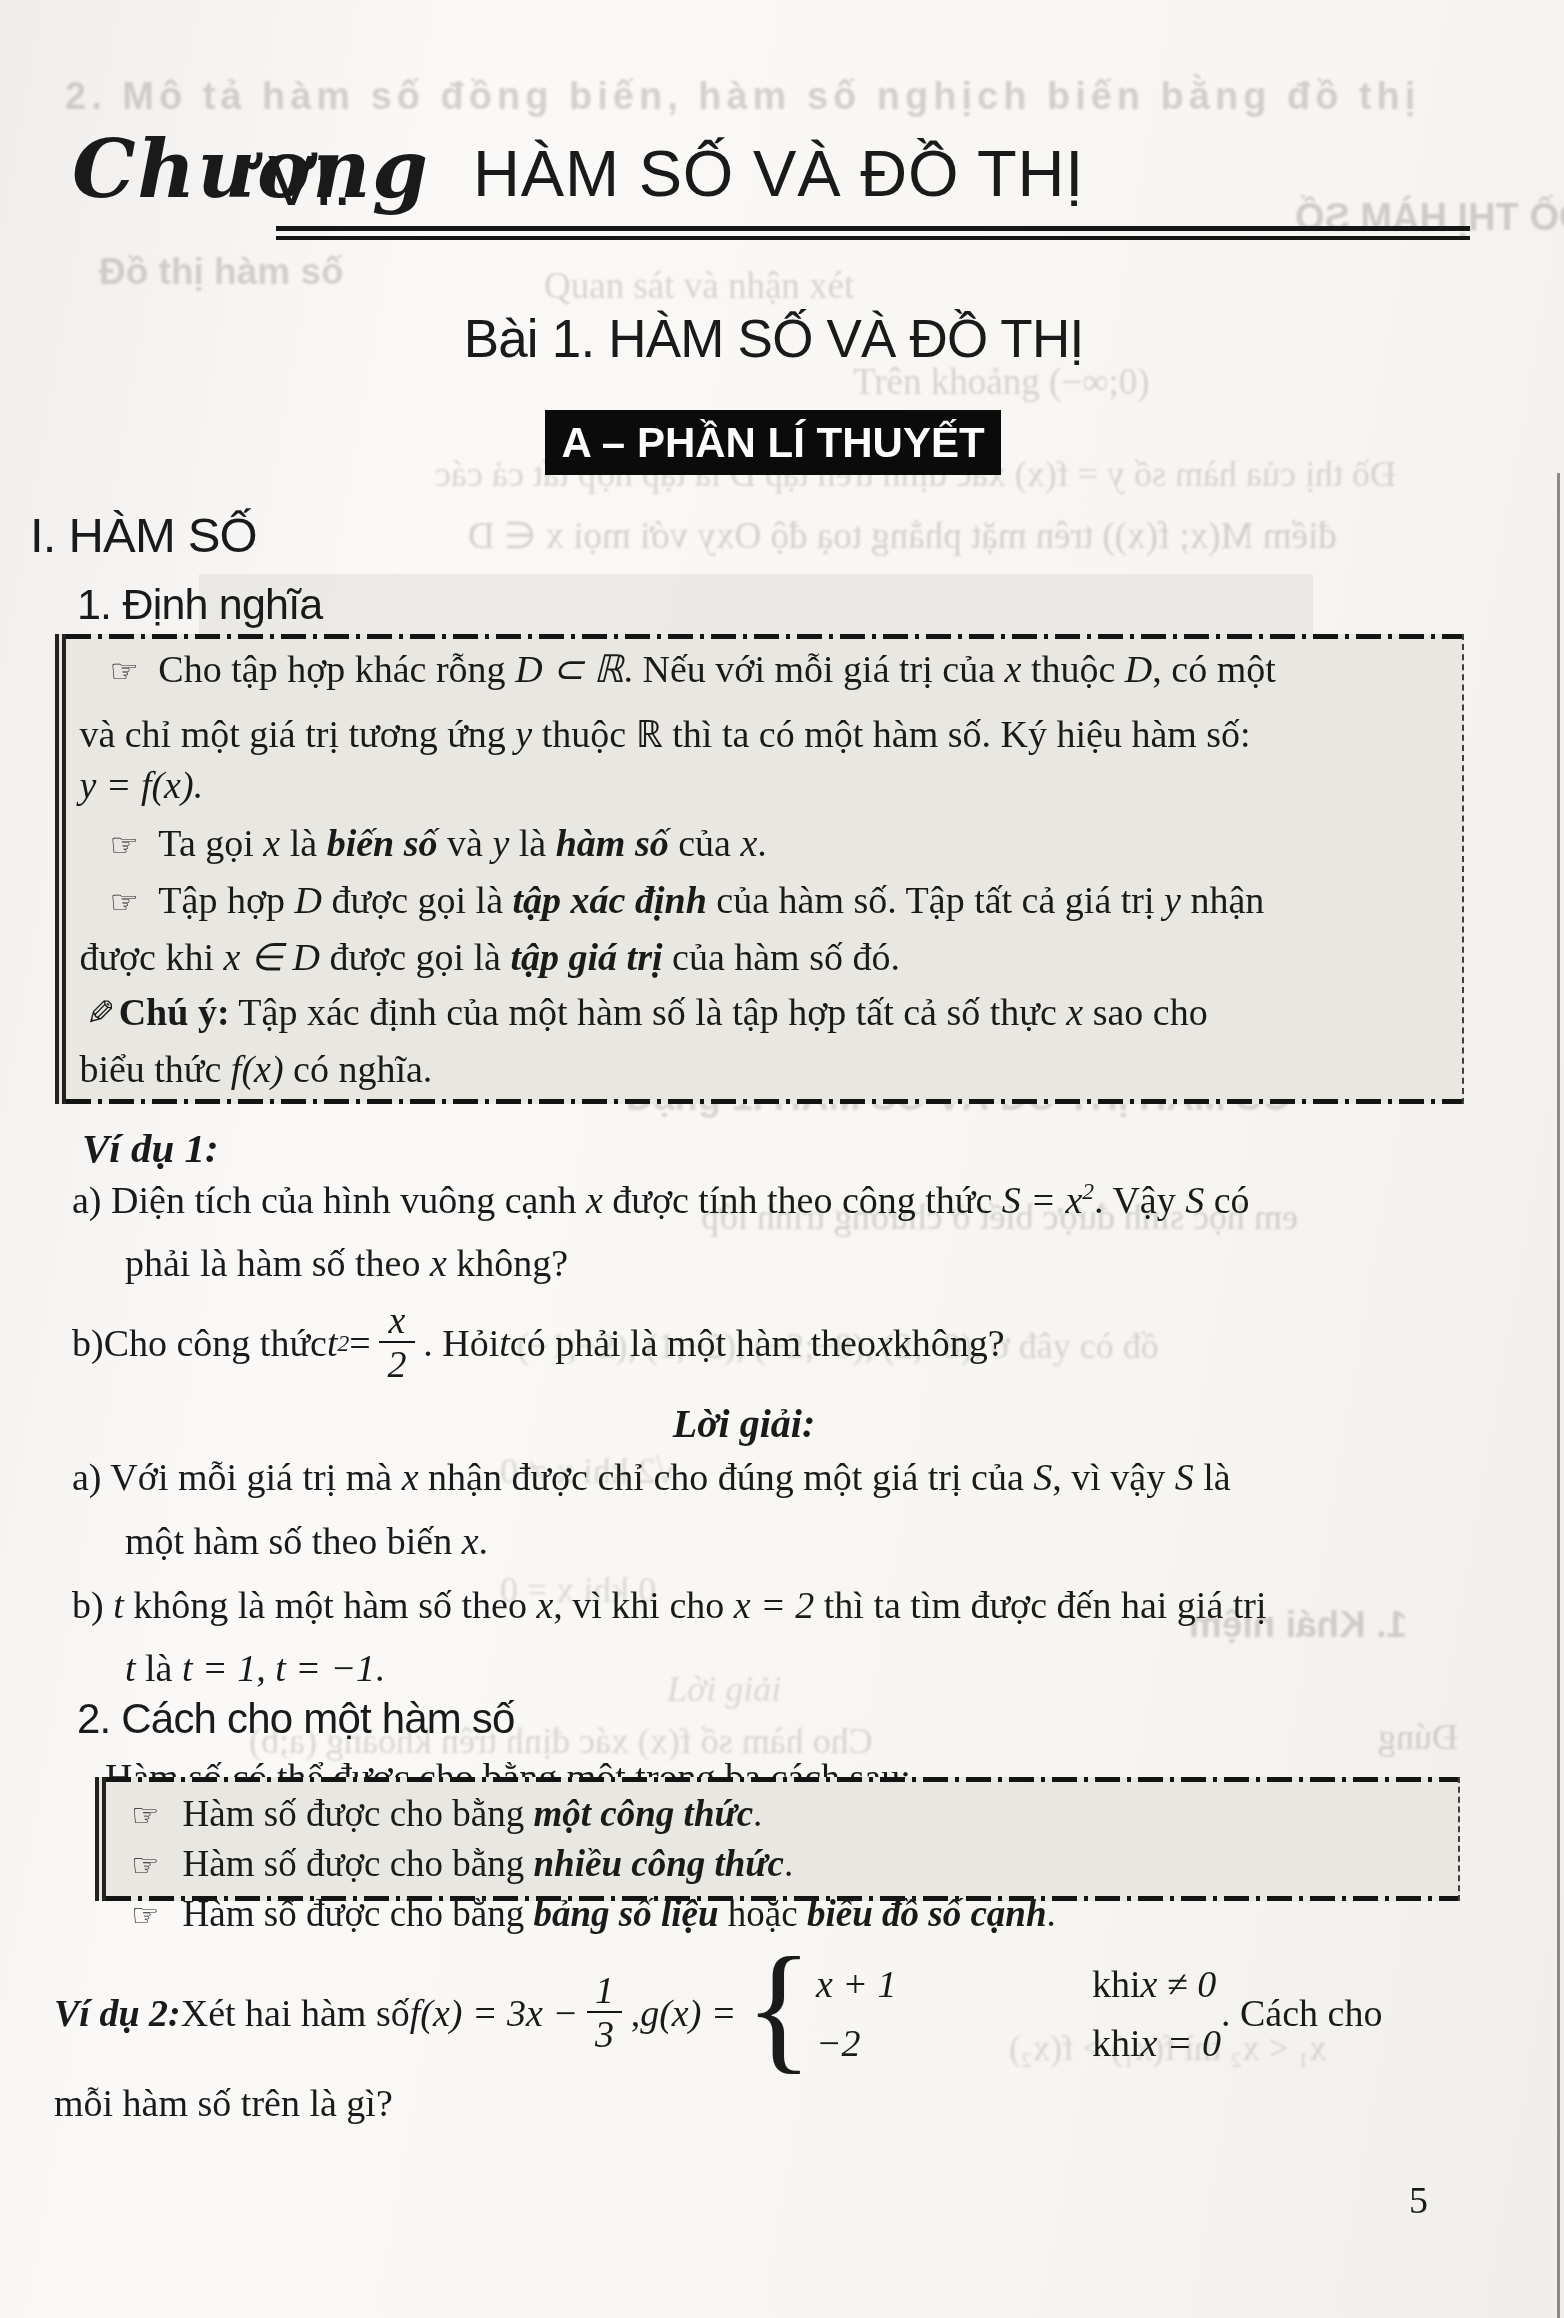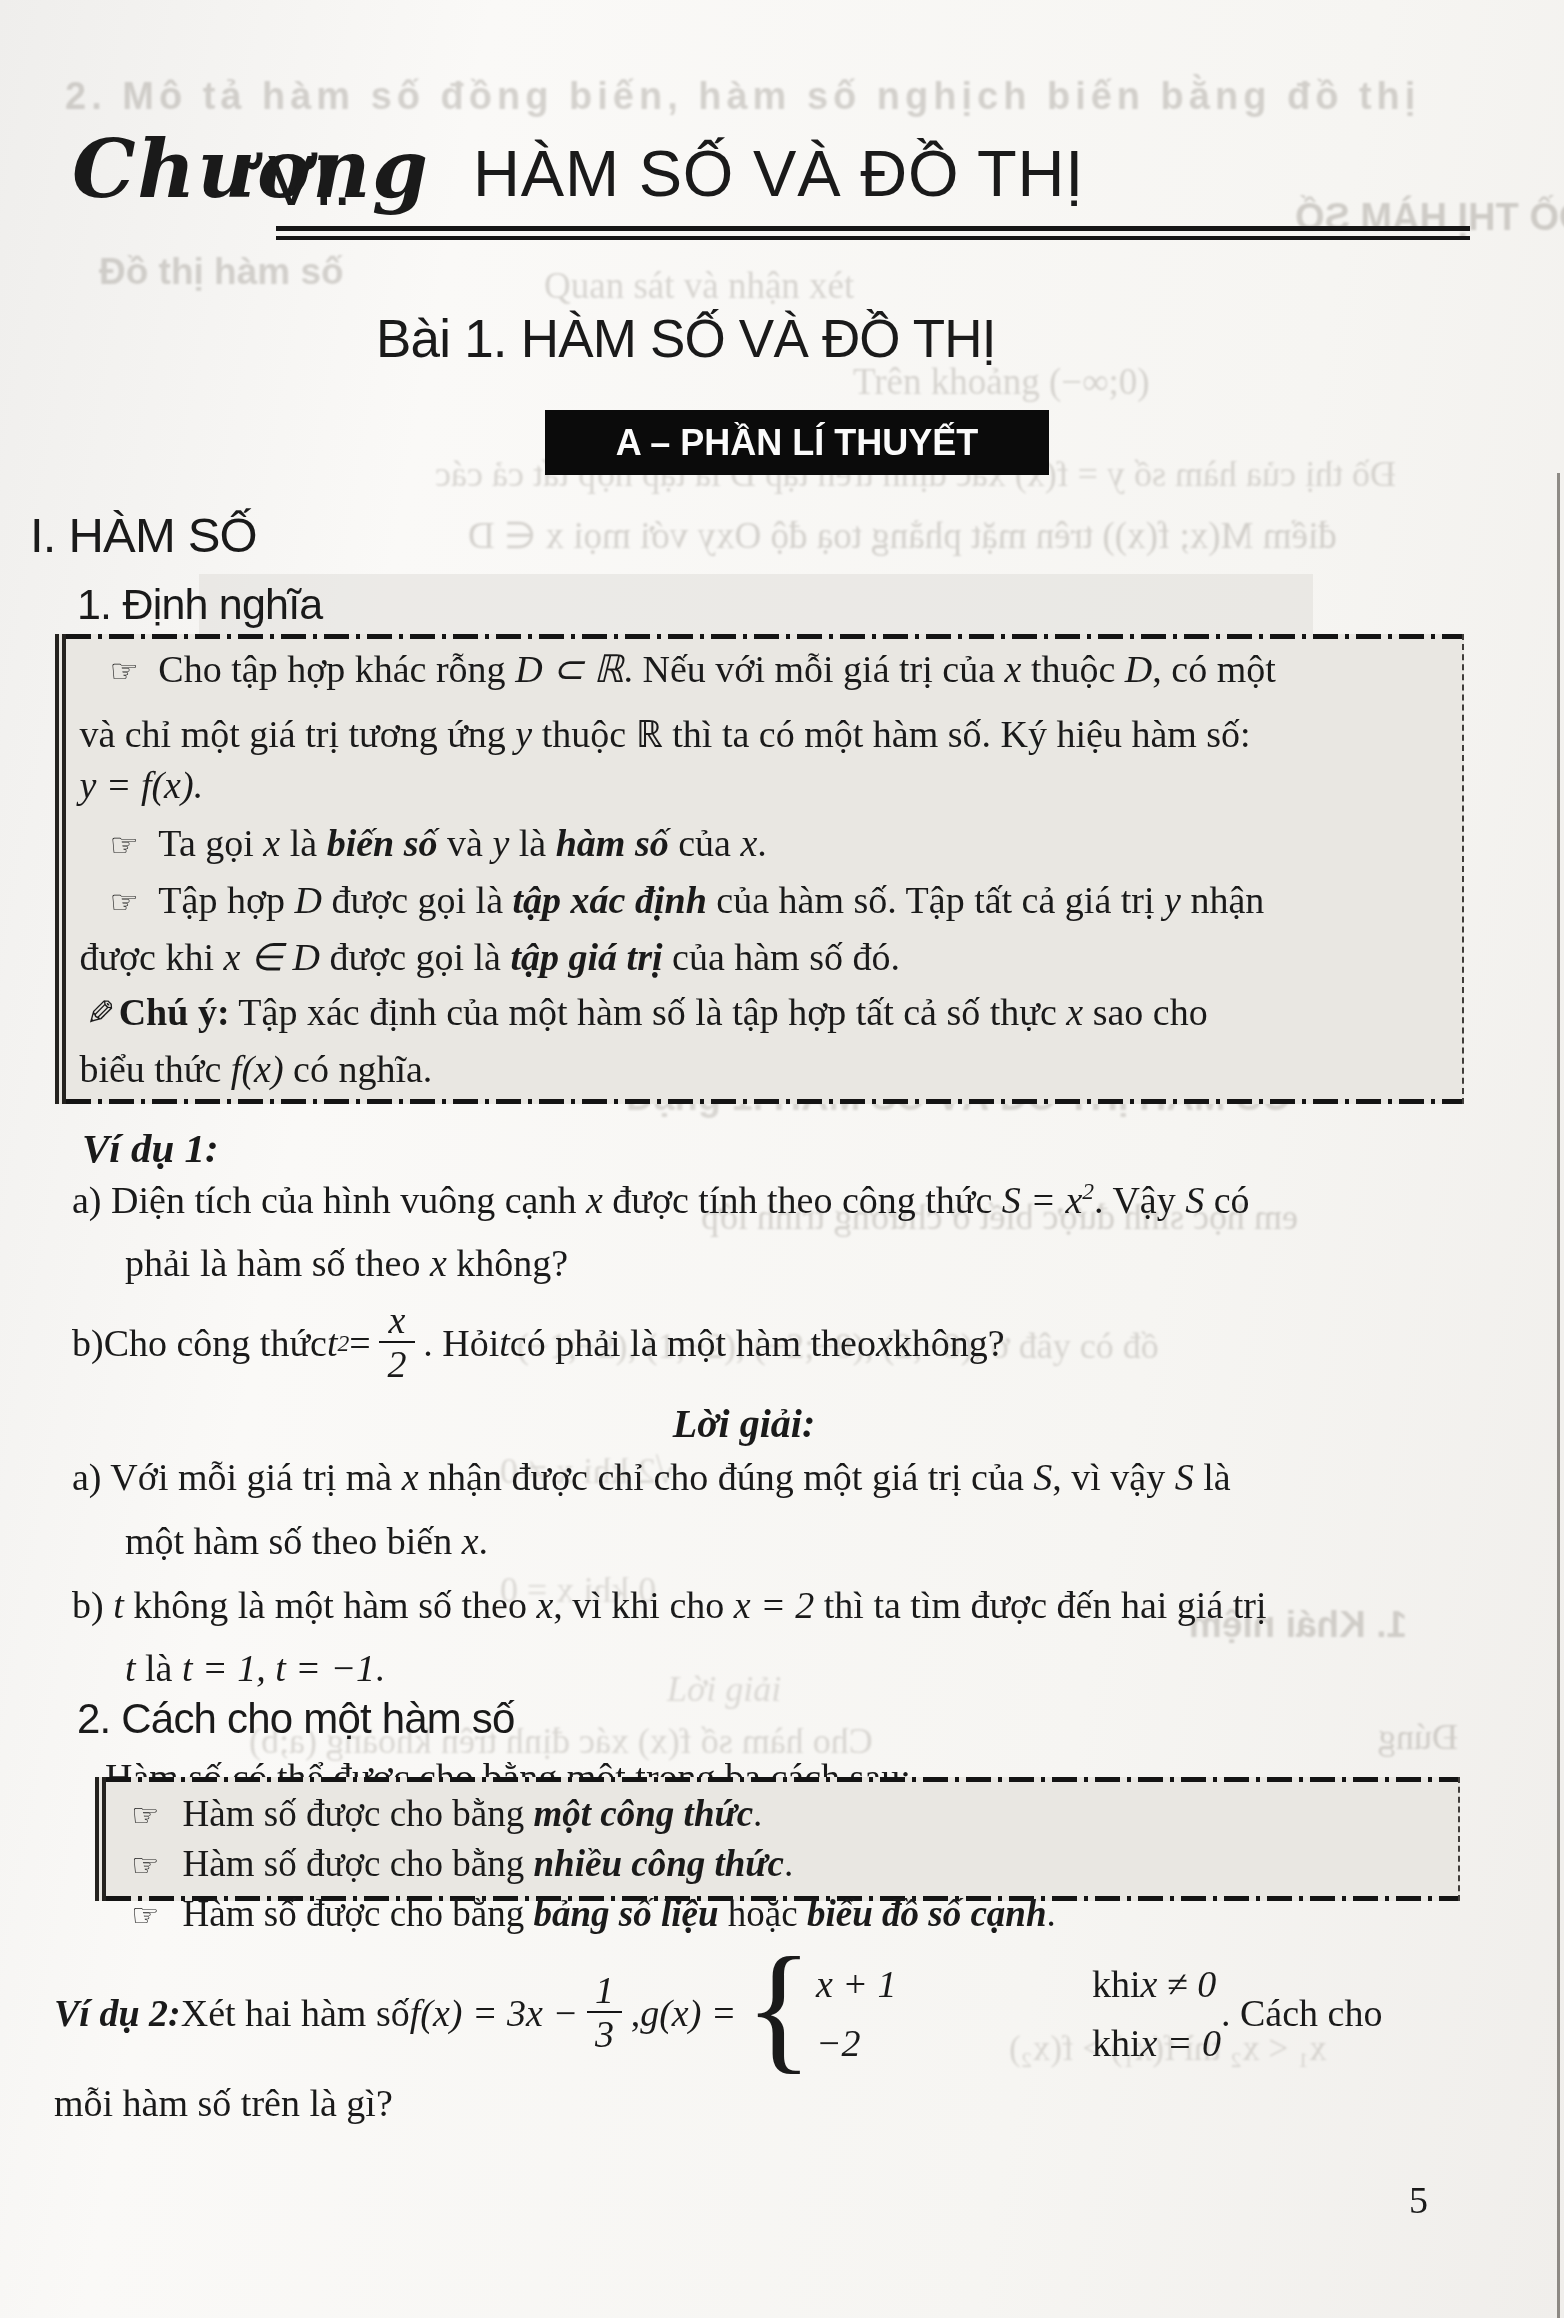--- a/index.html
+++ b/index.html
@@ -62,22 +62,22 @@
   <div class="ghost mir" style="left:249px;top:1720px;font-size:36px;opacity:.26">Cho hàm số f(x) xác định trên khoảng (a;b)</div>
   <div class="ghost mir" style="left:1378px;top:1716px;font-size:36px;opacity:.30">Đúng</div>
   <div class="ghost mir" style="left:1009px;top:2029px;font-size:35px;opacity:.25">x₁ &lt; x₂ thì f(x₁) &gt; f(x₂)</div>
   <div class="bleed-band" style="left:199px;top:574px;width:1114px;height:70px"></div>
 
   <div class="abs script" style="left:72px;top:122px;font-size:80px">Chương</div>
   <div class="abs hsans" style="left:268px;top:141px;font-size:70px">VI.</div>
   <div class="abs hsans" style="left:473px;top:136px;font-size:65px;letter-spacing:0.8px">HÀM SỐ VÀ ĐỒ THỊ</div>
   <div class="abs rule" style="left:276px;top:226px;width:1194px"></div>
 
-  <div class="abs hsans" style="left:376px;top:308px;width:795px;font-size:53px">Bài 1. HÀM SỐ VÀ ĐỒ THỊ</div>
-  <div class="abs banner" style="left:545px;top:410px;width:504px;height:65px;font-size:36px">A – PHẦN LÍ THUYẾT</div>
+  <div class="abs hsans" style="left:376px;top:308px;width:795px;text-align:center;font-size:53px">Bài 1. HÀM SỐ VÀ ĐỒ THỊ</div>
+  <div class="abs banner" style="left:545px;top:410px;width:456px;height:65px;font-size:42px">A – PHẦN LÍ THUYẾT</div>
 
   <div class="abs hsans" style="left:30px;top:507px;font-size:49px">I. HÀM SỐ</div>
   <div class="abs hsans" style="left:77px;top:580px;font-size:43px">1. Định nghĩa</div>
 
   <div class="abs box" style="left:55px;top:634px;width:1409px;height:470px">
     <div class="dashh" style="top:0"></div>
     <div class="dashh" style="bottom:0"></div>
     <div class="bline" style="top:13.4px;padding-left:30px">
       <span class="hand">☞</span><span>Cho tập hợp khác rỗng </span><span class="mt">D ⊂ ℝ</span><span>. Nếu với mỗi giá trị của </span><span class="it">x</span><span> thuộc </span><span class="it">D</span><span>, có một</span>
     </div>

